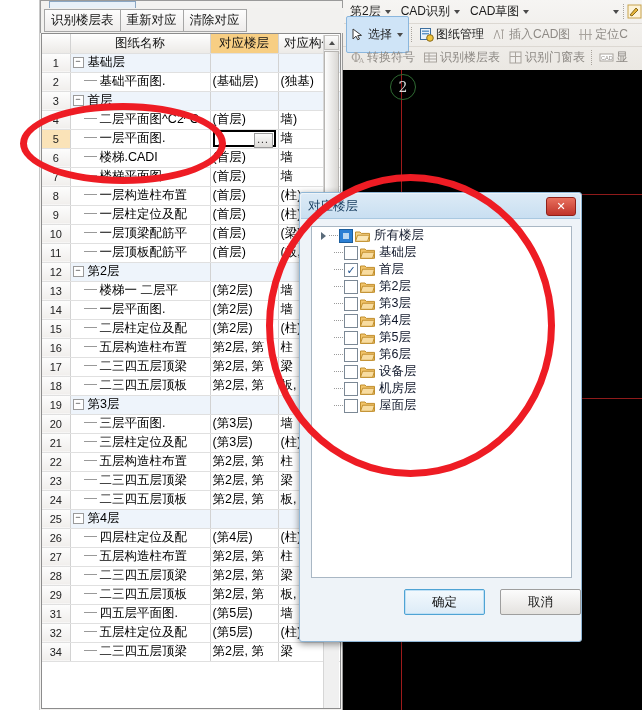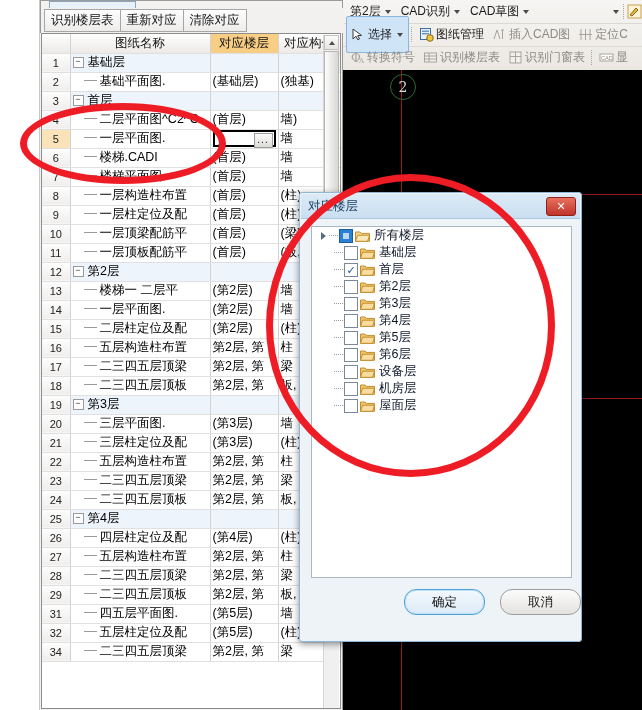--- a/index.html
+++ b/index.html
@@ -117,21 +117,21 @@
   .tri{width:0;height:0;border-top:4px solid transparent;border-bottom:4px solid transparent;
        border-left:5px solid #5a6b7a;}
   .dots{flex:0 0 9px;border-top:1px dotted #9a9a9a;height:1px;margin-right:1px;}
   .cbx{width:12px;height:12px;border:1px solid #7b8895;background:#fff;flex:0 0 12px;
        display:flex;align-items:center;justify-content:center;margin-right:2px;}
   .cbx.root{background:#2b7fd4;border-color:#1b5e9e;}
   .cbx.root i{display:block;width:6px;height:6px;background:#bcd9f2;}
   .cbx .chk{color:#1c4f8c;font-size:11px;line-height:10px;font-weight:bold;}
   .fold{width:15px;height:12px;flex:0 0 15px;margin-right:4px;position:relative;}
   .tlabel{font-size:12.5px;color:#0f172a;}
-  #dlg-ok,#dlg-cancel{position:absolute;top:396px;width:79px;height:24px;border-radius:12px;
+  #dlg-ok,#dlg-cancel{position:absolute;top:396px;width:79px;height:24px;border-radius:2px;
     font-size:12.5px;display:flex;align-items:center;justify-content:center;}
   #dlg-ok{left:104px;background:linear-gradient(#f3f9fd,#dcebf7);border:1px solid #4fa3d4;
           box-shadow:0 0 0 1px #bfe0f5 inset;color:#111;}
   #dlg-cancel{left:200px;background:linear-gradient(#fcfcfc,#e4e2df);border:1px solid #9e9e9e;color:#111;}
 
   
   .annot{position:absolute;border:7px solid #ee1c24;border-radius:50%;background:transparent;}
   #annot-small{left:20px;top:103px;width:192px;height:67px;}
   #annot-big{left:266px;top:174px;width:275px;height:289px;}
 </style>

